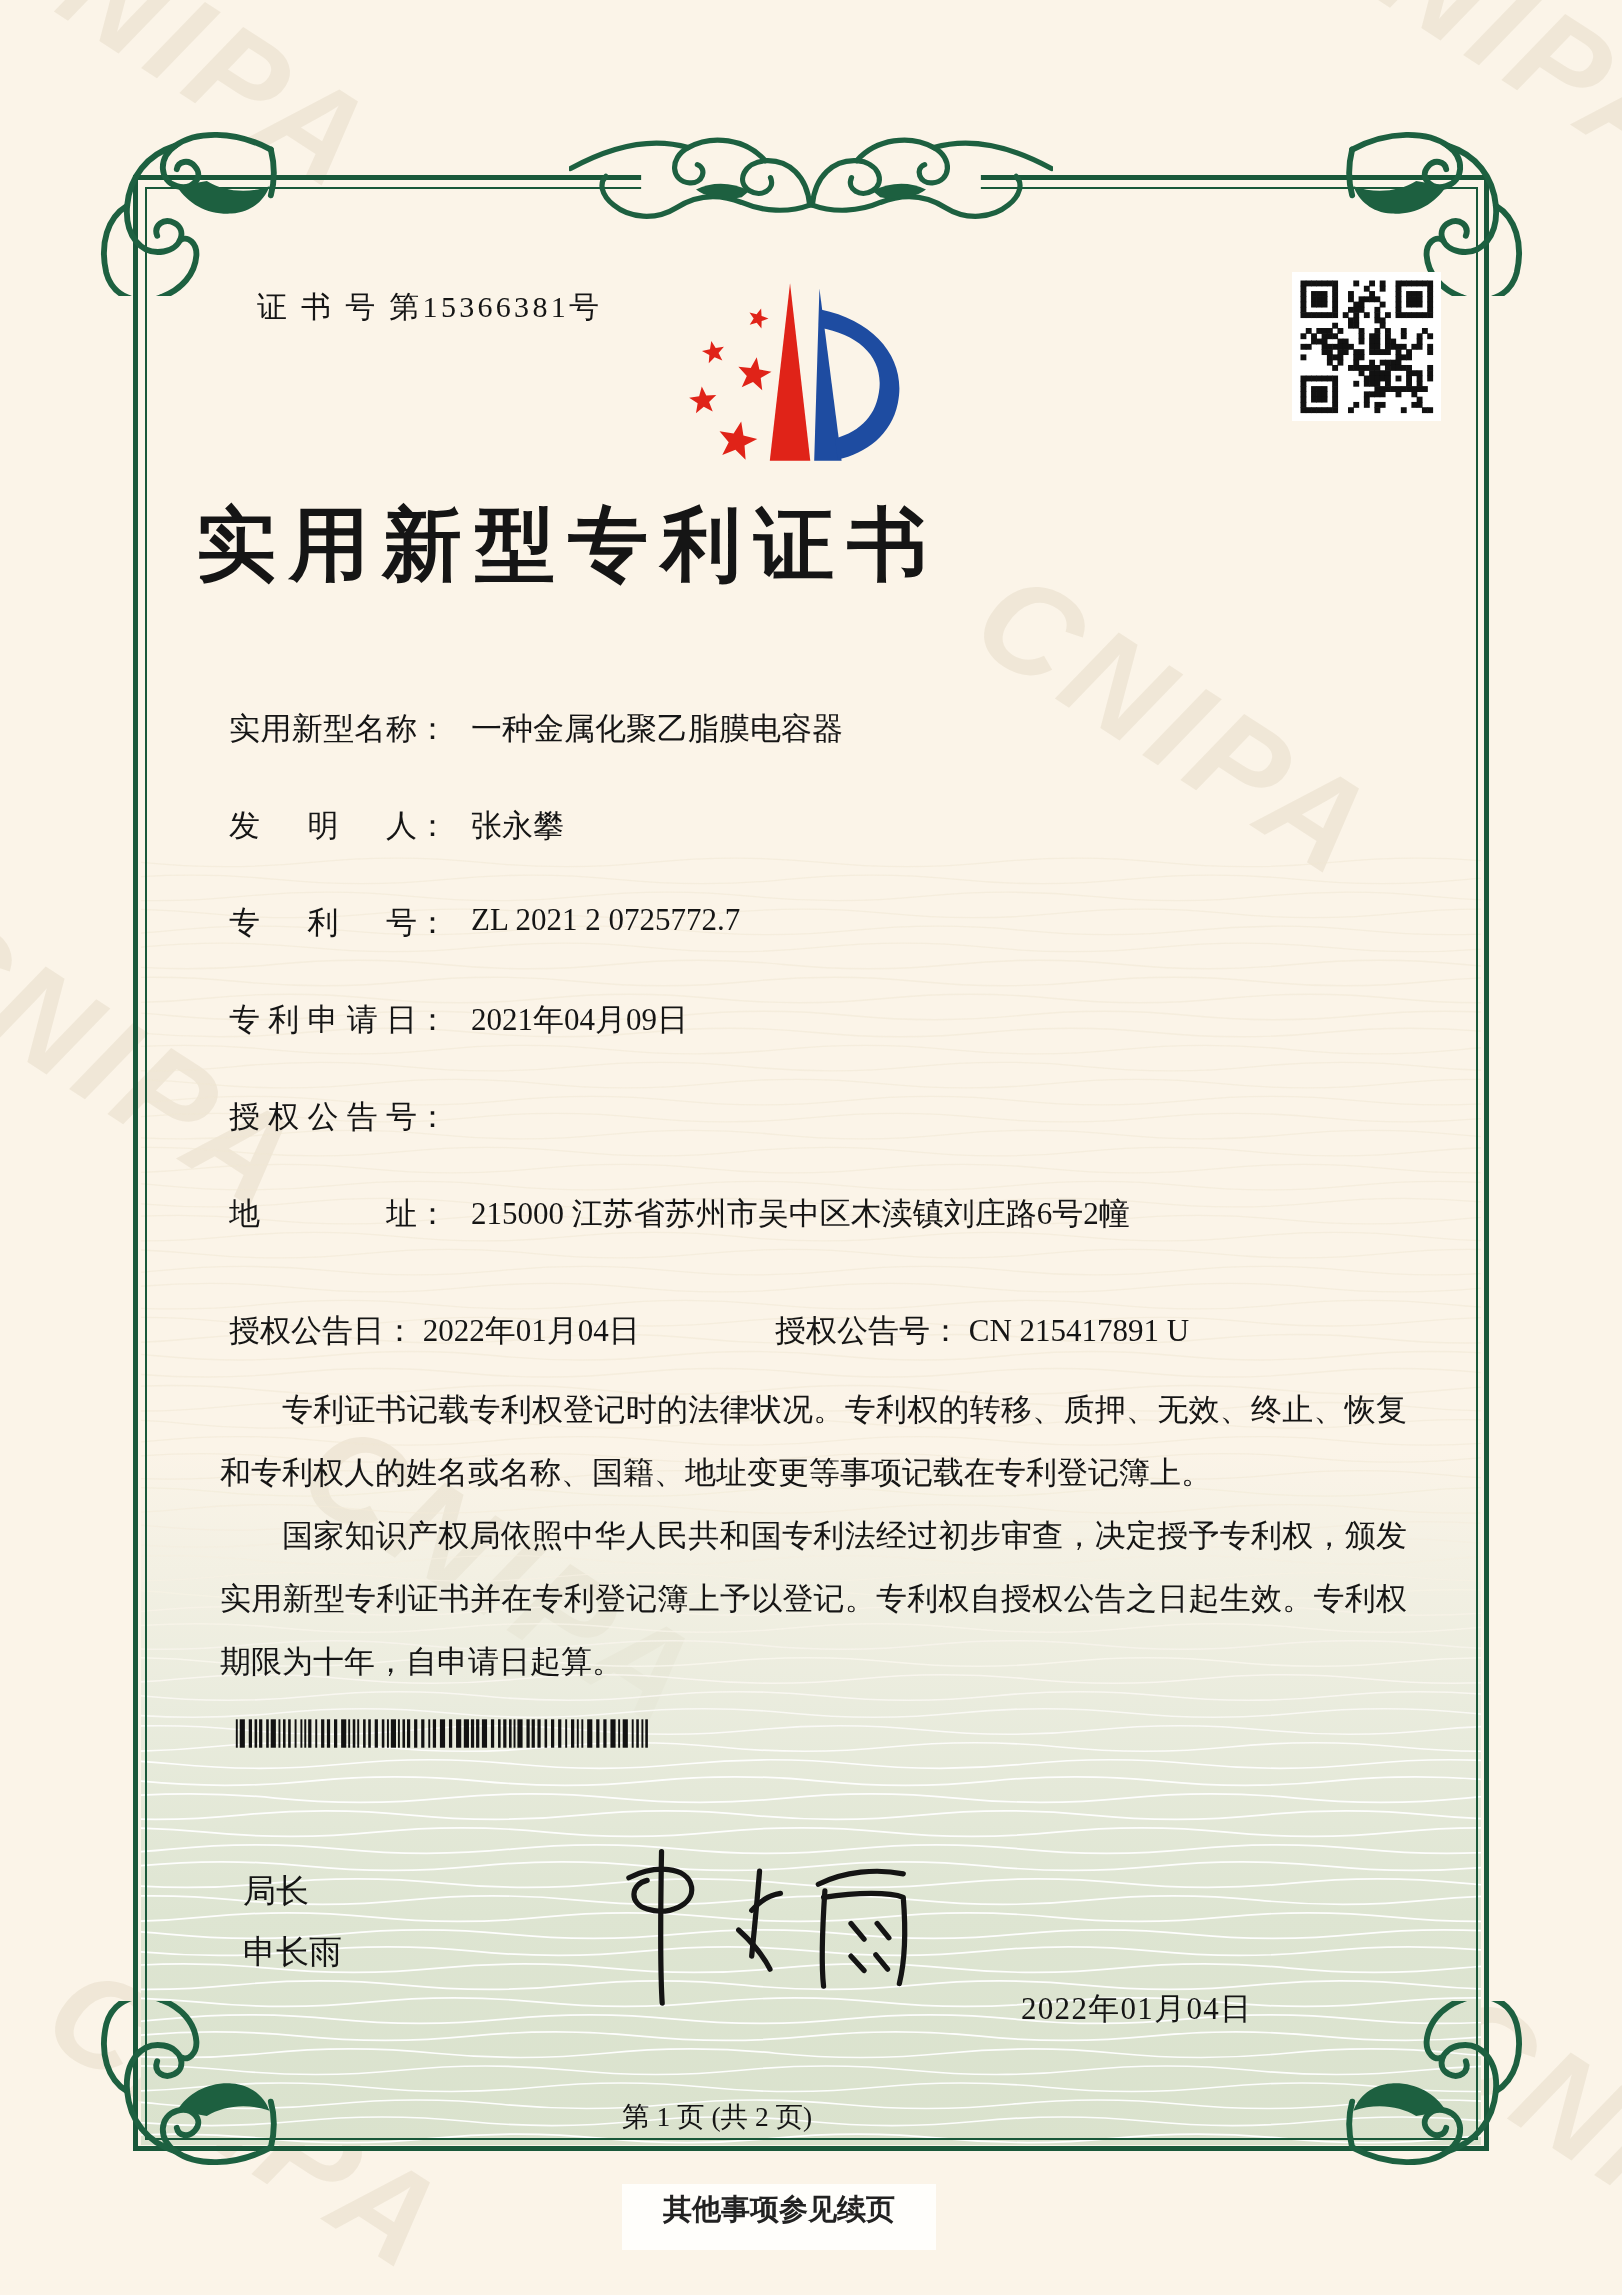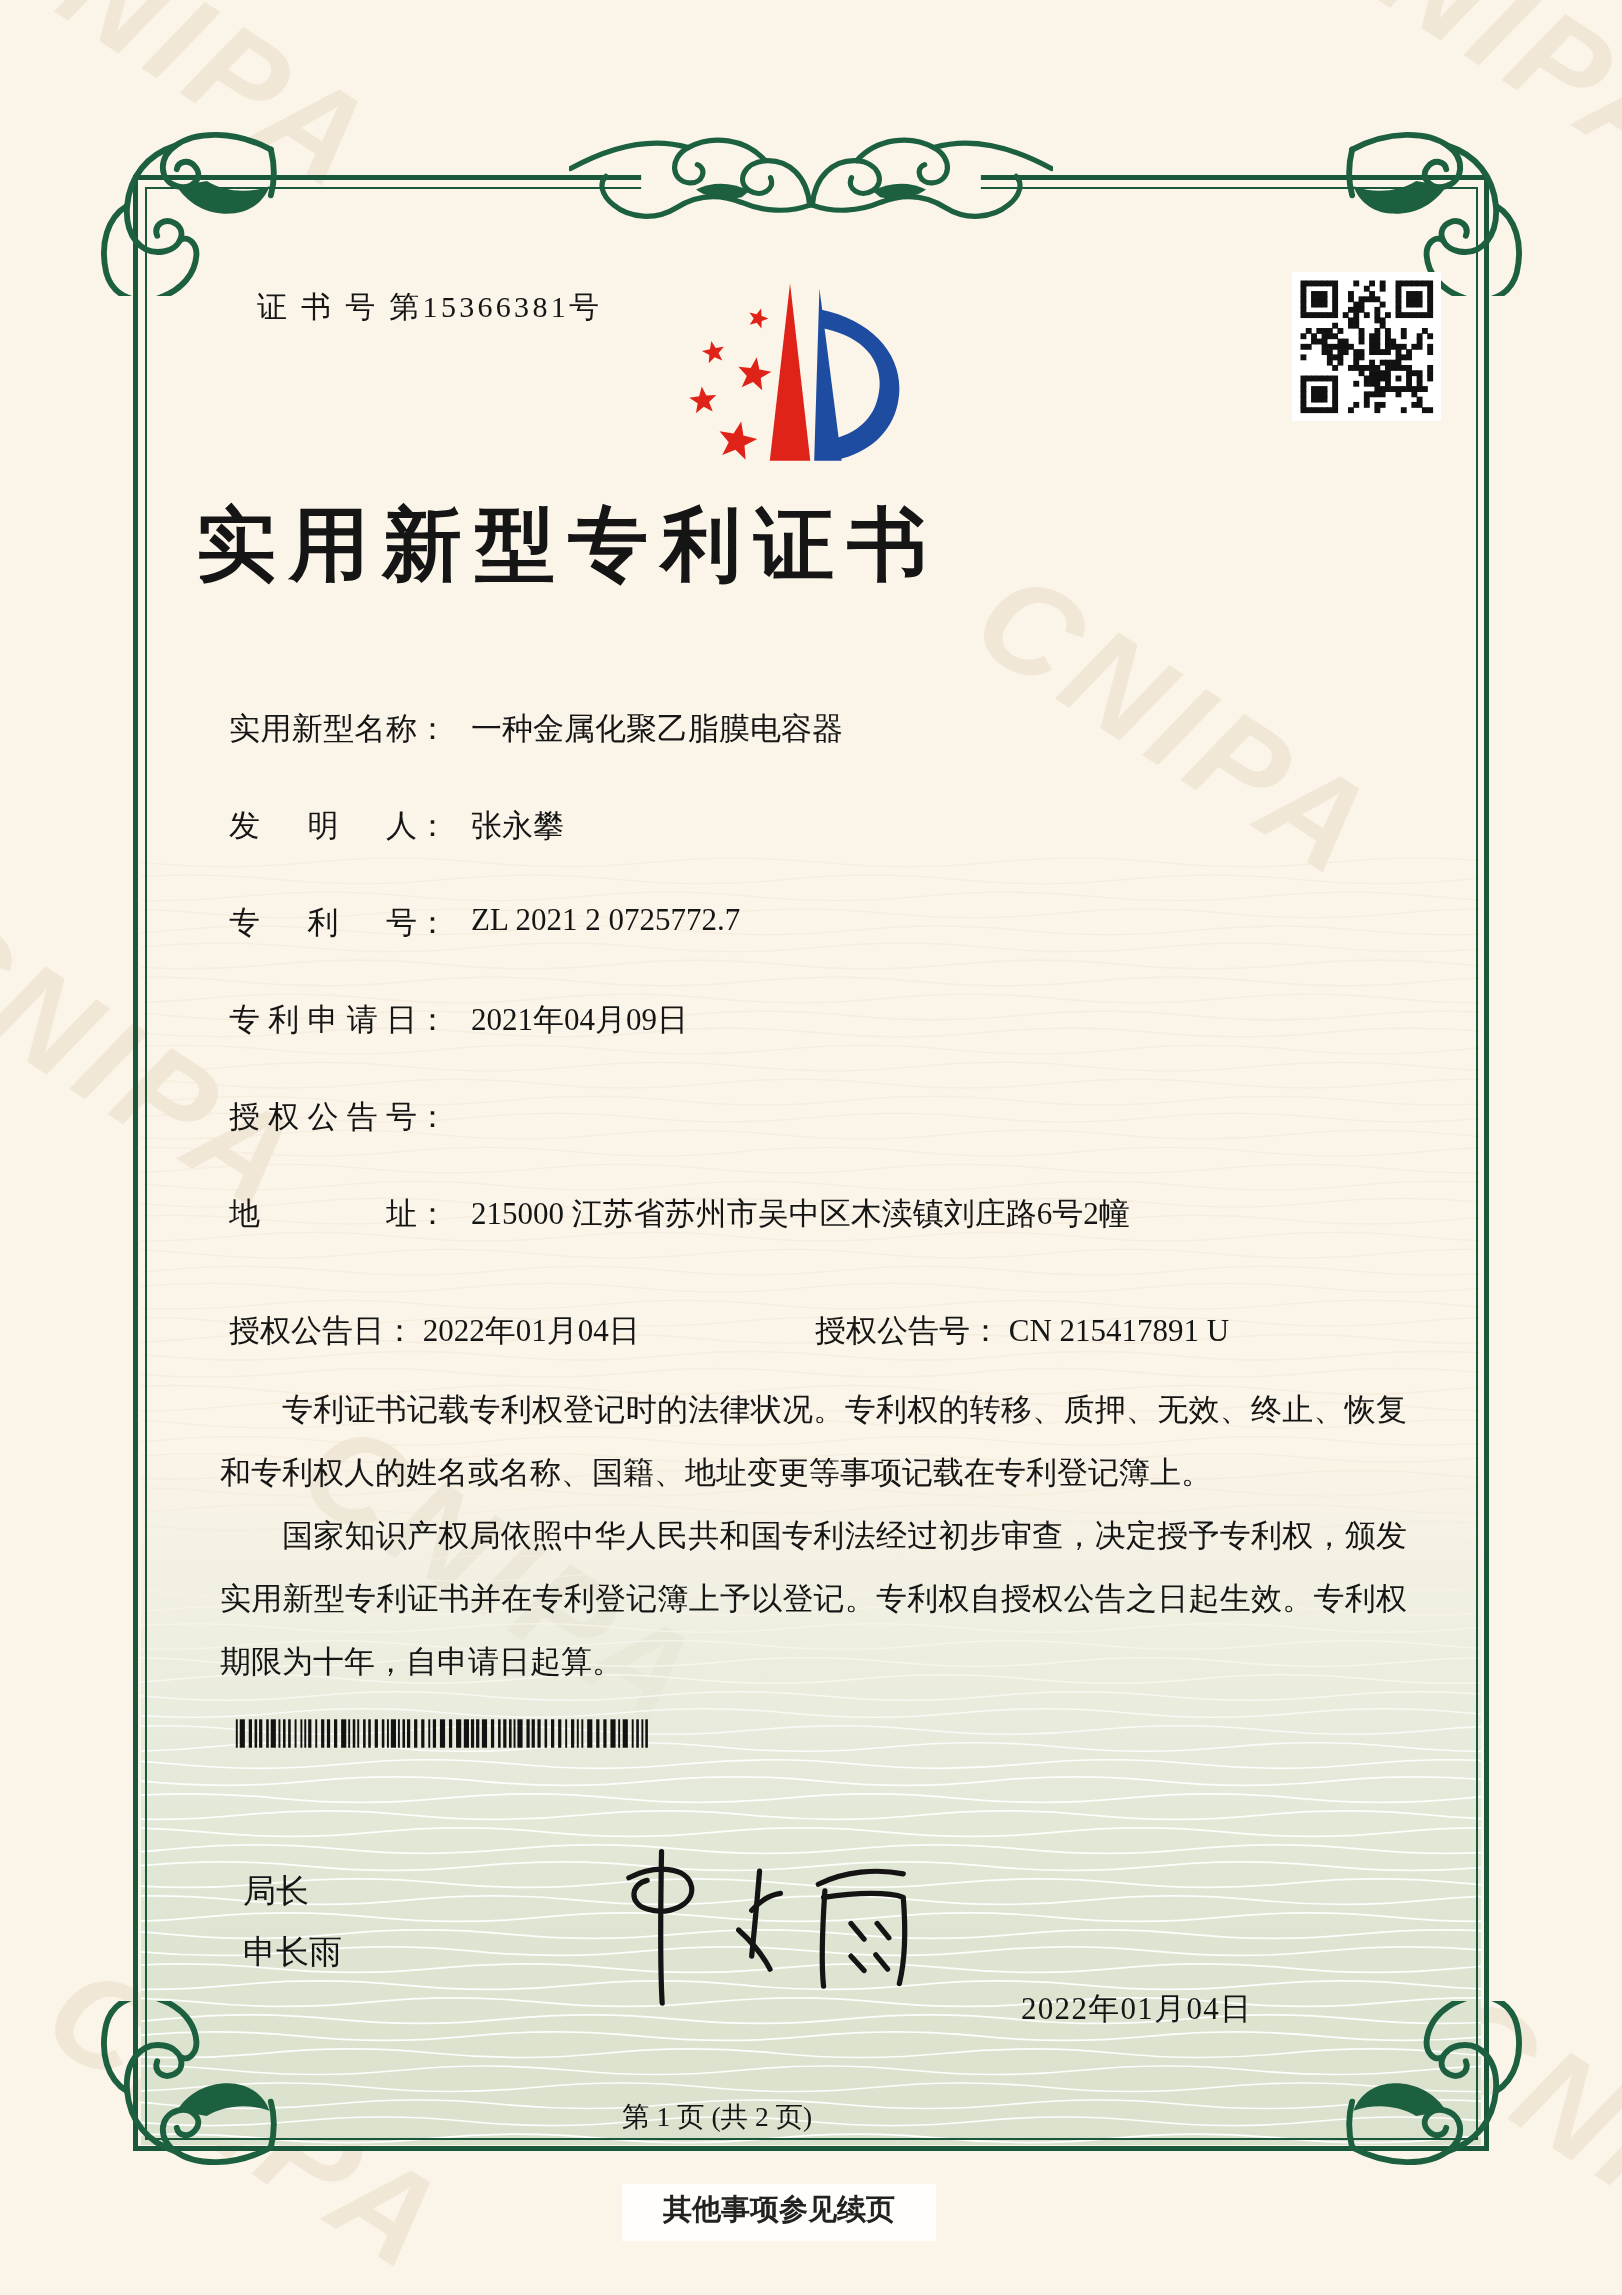--- a/index.html
+++ b/index.html
@@ -53,21 +53,21 @@
   .body-text{
     position:absolute; left:220px; top:1378px; width:1187px;
     font-size:31px; line-height:63px; text-align:justify;
   }
   .body-text p{margin:0; text-indent:62px;}
   
   .signer{font-family:"Liberation Sans","DejaVu Sans",sans-serif; font-weight:500; font-size:33px;}
   .issue-date{position:absolute; left:1021px; top:1988px; font-size:31px; letter-spacing:1.3px;}
   .page-info{position:absolute; left:622px; top:2099px; width:314px; text-align:left; font-size:27.5px;}
   .note-band{
-    position:absolute; left:622px; top:2184px; width:314px; height:57px;
+    position:absolute; left:622px; top:2184px; width:314px; height:66px;
     background:#fffefb; text-align:center; line-height:51px; font-size:29px;
     font-weight:600; color:#222;
   }
   .sage{
     position:absolute; left:141px; top:857px; width:1340px; height:1288px;
     background:linear-gradient(180deg,
       rgba(228,233,218,0) 0%, rgba(228,233,218,0) 46%,
       rgba(228,233,218,0.75) 66%, rgba(222,229,210,1) 82%,
       rgba(218,226,205,1) 100%);
   }
@@ -528,21 +528,21 @@
       <span class="flabel">地址</span>
         <span>：</span>
       <span class="fvalue">215000 江苏省苏州市吴中区木渎镇刘庄路6号2幢</span>
     </div>
   </div>
 
   <div class="grant" style="left:229px">
     <span>授权公告日</span><span>：</span>
     <span>2022年01月04日</span>
   </div>
-  <div class="grant" style="left:815px">
+  <div class="grant" style="left:775px">
     <span>授权公告号</span><span>：</span>
     <span>CN 215417891 U</span>
   </div>
 
   <div class="body-text">
     <p>专利证书记载专利权登记时的法律状况。专利权的转移、质押、无效、终止、恢复和专利权人的姓名或名称、国籍、地址变更等事项记载在专利登记簿上。</p>
     <p>国家知识产权局依照中华人民共和国专利法经过初步审查，决定授予专利权，颁发实用新型专利证书并在专利登记簿上予以登记。专利权自授权公告之日起生效。专利权期限为十年，自申请日起算。</p>
   </div>
 
   <svg id="barcode-svg" class="abs" style="left:233px;top:1718px" width="419" height="31" viewBox="0 0 640 48">

